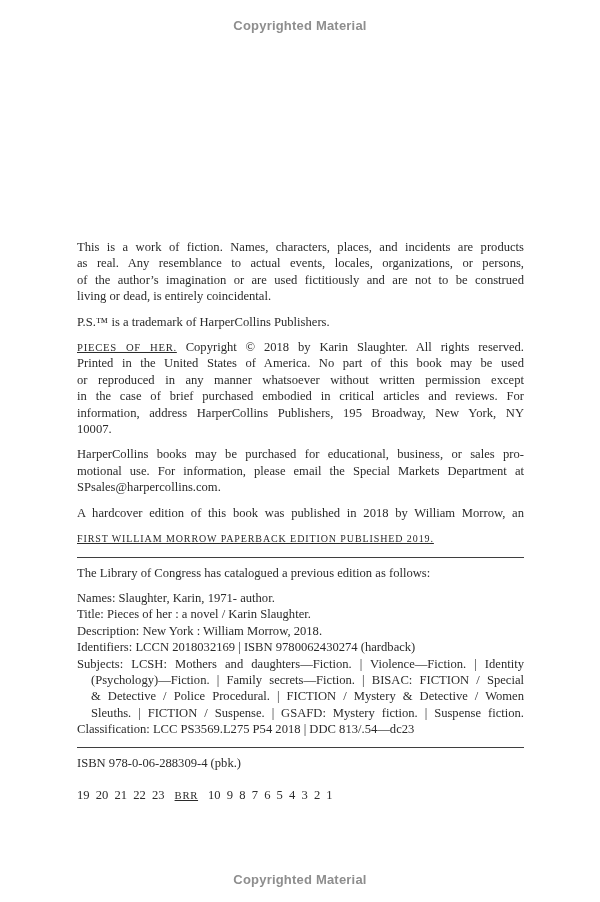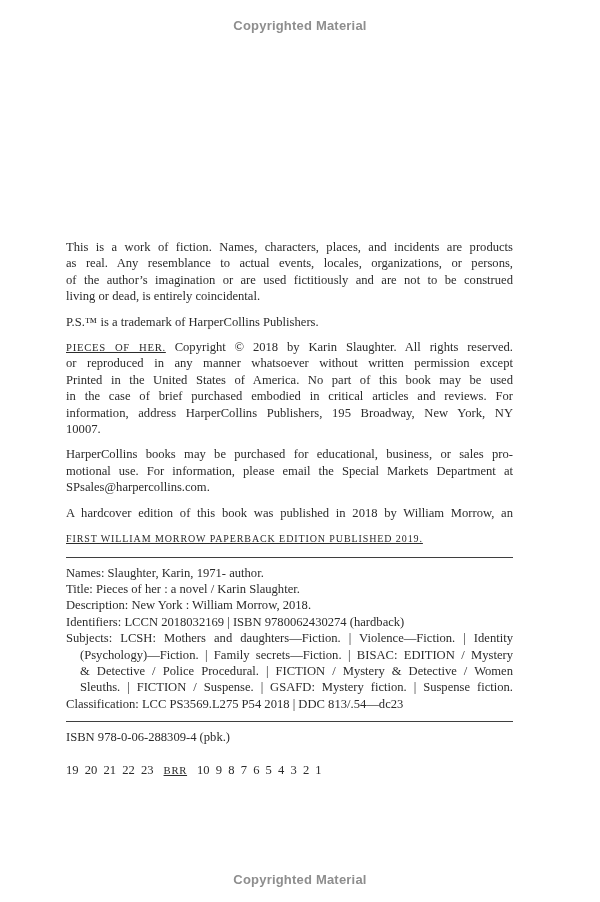--- a/index.html
+++ b/index.html
@@ -28,21 +28,21 @@
     font-family: "Liberation Sans", "DejaVu Sans", sans-serif;
     font-weight: bold;
     font-size: 13px;
     letter-spacing: 0.2px;
     color: var(--watermark);
   }
   .wm-top { top: 18px; }
   .wm-bottom { top: 872px; }
   .text-column {
     position: absolute;
-    left: 66px;
+    left: 77px;
     top: 239px;
     width: 447px;
     font-size: 12.6px;
     line-height: 16.4px;
     color: var(--text);
   }
   .para { margin: 0 0 9px 0; }
   .line { }
   .line.fill { text-align: justify; text-align-last: justify; }
   .line.indent { padding-left: 14px; }
@@ -71,45 +71,48 @@
         <div class="line fill"><span>This is a work of fiction. Names, characters, places, and incidents are products</span></div>
         <div class="line fill"><span>as real. Any resemblance to actual events, locales, organizations, or persons,</span></div>
         <div class="line fill"><span>of the author’s imagination or are used fictitiously and are not to be construed</span></div>
         <div class="line"><span>living or dead, is entirely coincidental.</span></div>
       </div>
       <div class="para">
         <div class="line"><span>P.S.™ is a trademark of HarperCollins Publishers.</span></div>
       </div>
       <div class="para">
         <div class="line fill"><span class="sc">PIECES OF HER.</span><span> Copyright © 2018 by Karin Slaughter. All rights reserved.</span></div>
+        <div class="line fill"><span>Printed in the United States of America. No part of this book may be used</span></div>
         <div class="line fill"><span>or reproduced in any manner whatsoever without written permission except</span></div>
-        <div class="line fill"><span>Printed in the United States of America. No part of this book may be used</span></div>
         <div class="line fill"><span>in the case of brief purchased embodied in critical articles and reviews. For</span></div>
         <div class="line fill"><span>information, address HarperCollins Publishers, 195 Broadway, New York, NY</span></div>
         <div class="line"><span>10007.</span></div>
       </div>
       <div class="para">
         <div class="line fill"><span>HarperCollins books may be purchased for educational, business, or sales pro-</span></div>
         <div class="line fill"><span>motional use. For information, please email the Special Markets Department at</span></div>
         <div class="line"><span>SPsales@harpercollins.com.</span></div>
       </div>
       <div class="para">
         <div class="line fill"><span>A hardcover edition of this book was published in 2018 by William Morrow, an</span></div>
       </div>
       <div class="para sc-line">
         <div class="line"><span class="sc">FIRST WILLIAM MORROW PAPERBACK EDITION PUBLISHED 2019.</span></div>
       </div>
       <div class="rule"></div>
       <div class="para">
+        <div class="line"><span>The Library of Congress has catalogued a previous edition as follows:</span></div>
+      </div>
+      <div class="para">
         <div class="line"><span>Names: Slaughter, Karin, 1971- author.</span></div>
         <div class="line"><span>Title: Pieces of her : a novel / Karin Slaughter.</span></div>
         <div class="line"><span>Description: New York : William Morrow, 2018.</span></div>
         <div class="line"><span>Identifiers: LCCN 2018032169 | ISBN 9780062430274 (hardback)</span></div>
         <div class="line fill"><span>Subjects: LCSH: Mothers and daughters—Fiction. | Violence—Fiction. | Identity</span></div>
-        <div class="line fill indent"><span>(Psychology)—Fiction. | Family secrets—Fiction. | BISAC: EDITION / Mystery</span></div>
+        <div class="line fill indent"><span>(Psychology)—Fiction. | Family secrets—Fiction. | BISAC: FICTION / Special</span></div>
         <div class="line fill indent"><span>&amp; Detective / Police Procedural. | FICTION / Mystery &amp; Detective / Women</span></div>
         <div class="line fill indent"><span>Sleuths. | FICTION / Suspense. | GSAFD: Mystery fiction. | Suspense fiction.</span></div>
         <div class="line"><span>Classification: LCC PS3569.L275 P54 2018 | DDC 813/.54—dc23</span></div>
       </div>
       <div class="rule"></div>
       <div class="para">
         <div class="line"><span>ISBN 978-0-06-288309-4 (pbk.)</span></div>
       </div>
       <div class="para key">
         <div class="line"><span>19 20 21 22 23</span><span class="sc">BRR</span><span>10 9 8 7 6 5 4 3 2 1</span></div>

